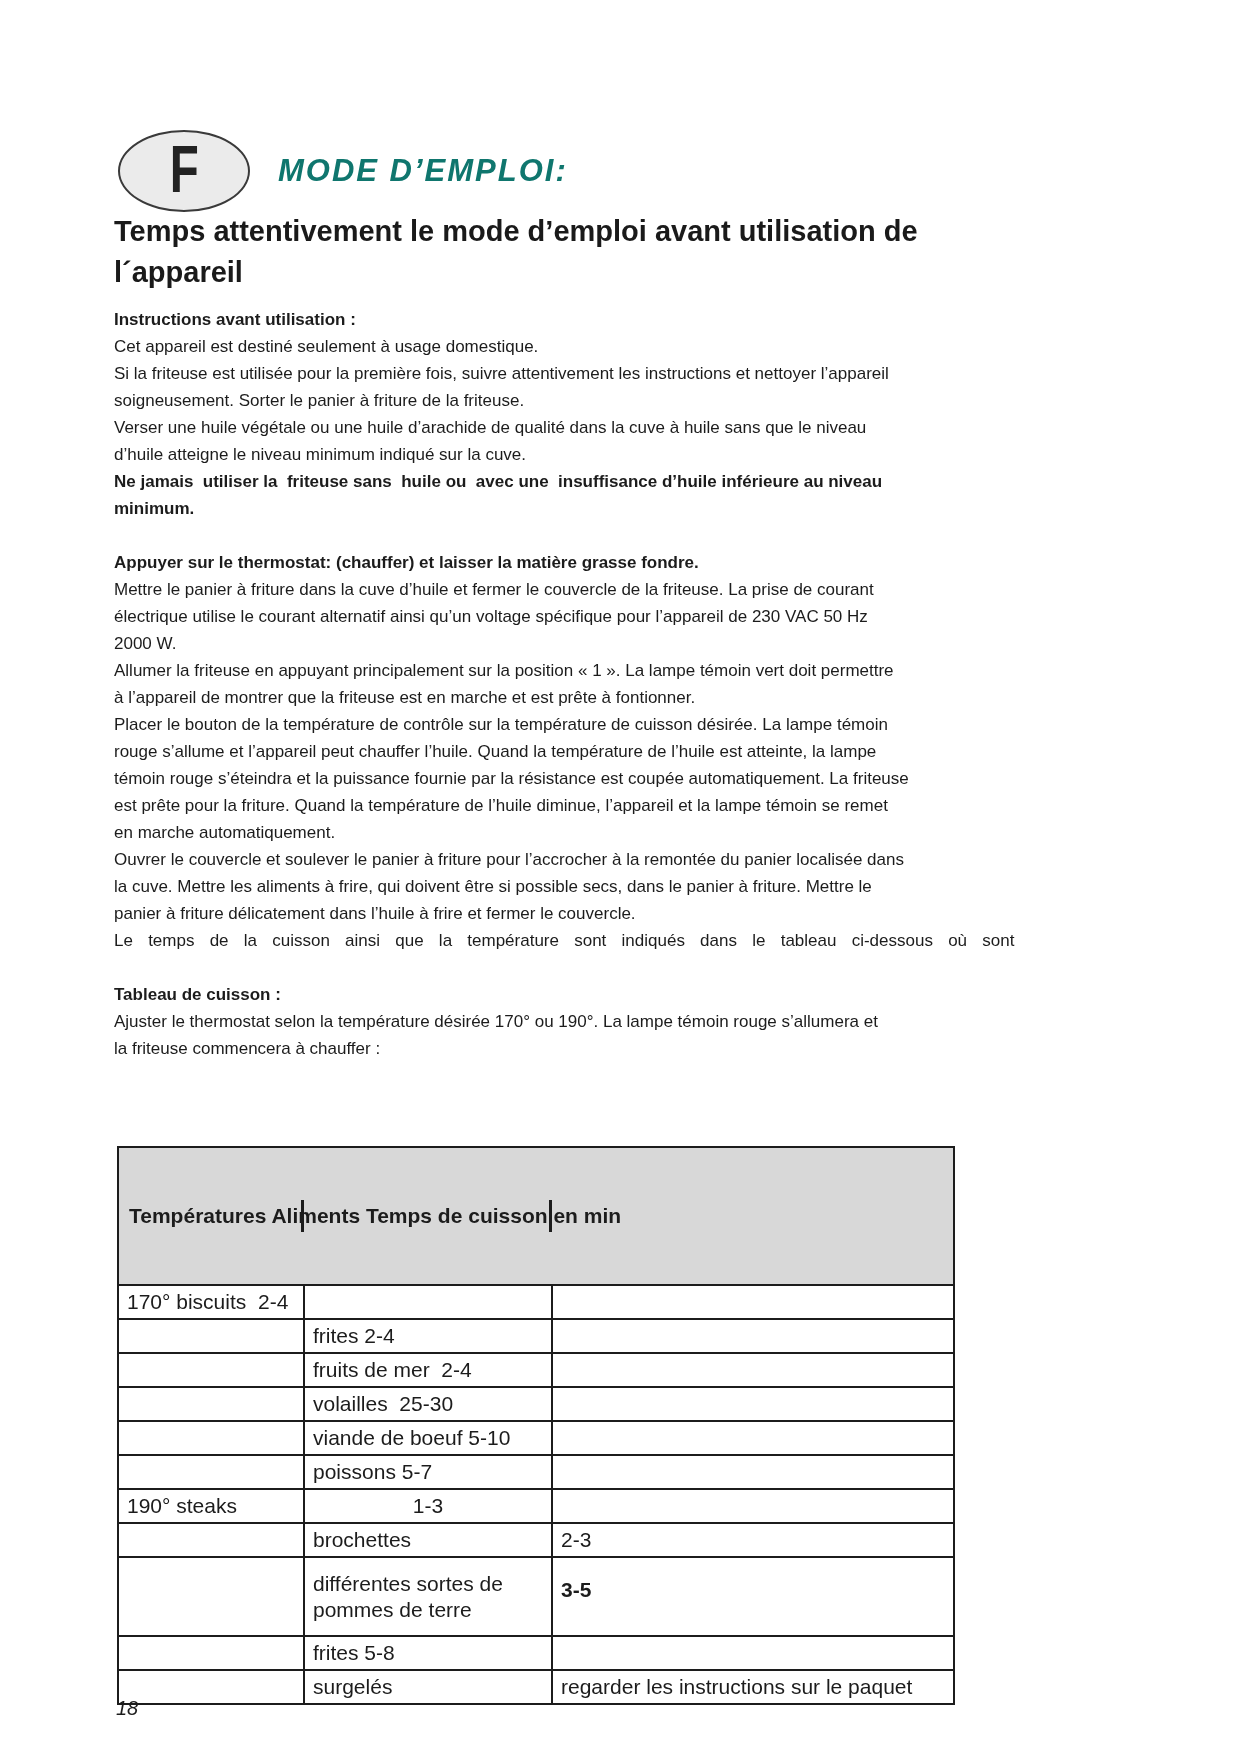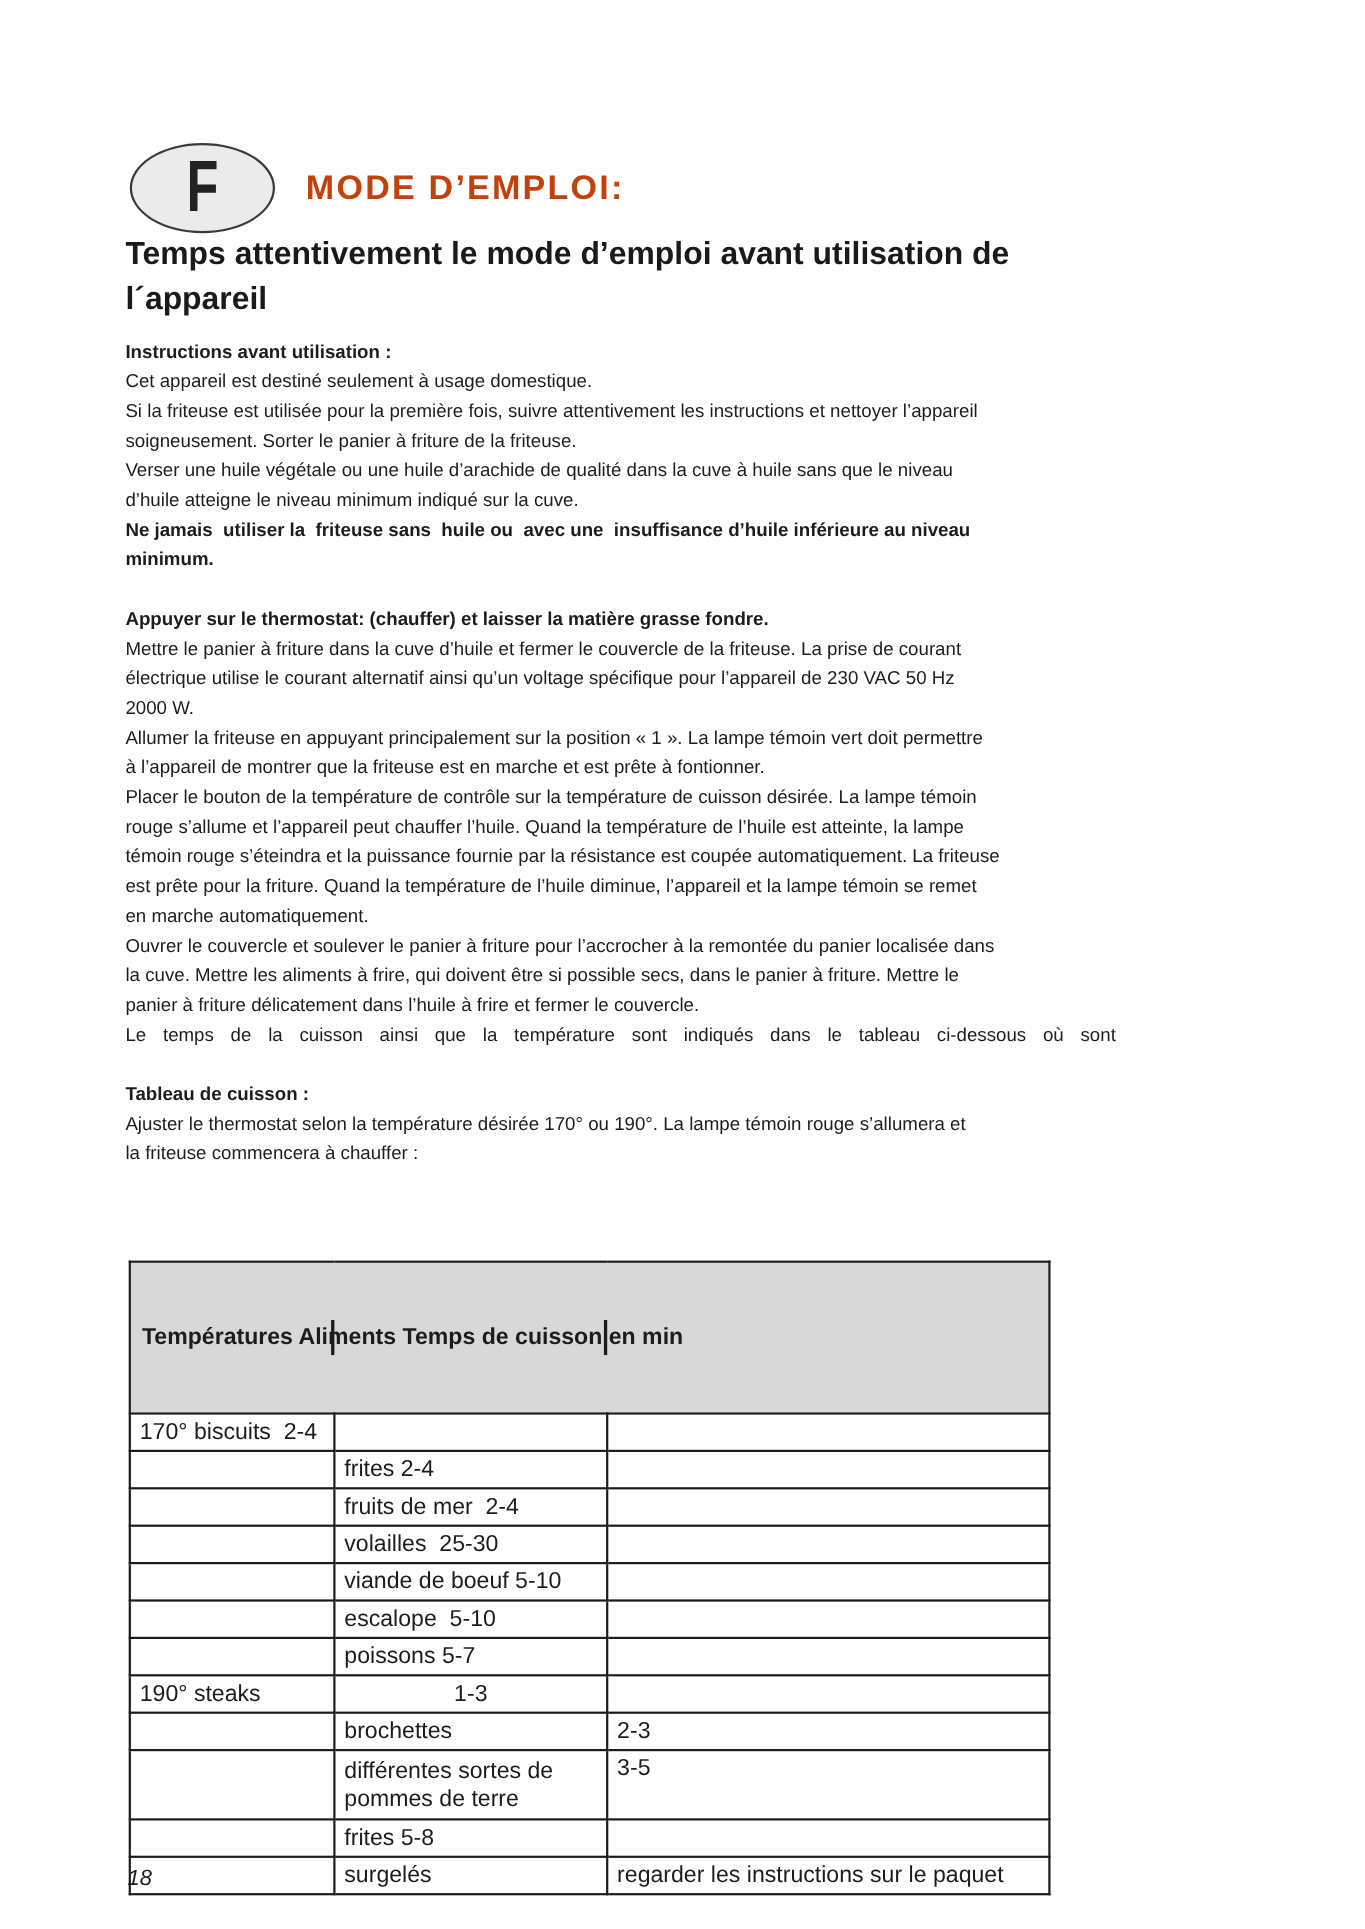--- a/index.html
+++ b/index.html
@@ -38,22 +38,23 @@
     line-height: 1;
     transform: scaleX(0.72);
     padding-bottom: 4px;
     color: #222222;
   }
   .doc-title {
     margin-left: 28px;
     font-size: 31px;
     font-weight: 700;
     letter-spacing: 2px;
-    color: #c2410c;
+    color: #0f766e;
     white-space: nowrap;
+    font-style: italic;
   }
 
   
   .main-heading {
     position: absolute;
     left: 114px;
     top: 211px;
     width: 1040px;
     font-size: 29px;
     font-weight: 700;
@@ -218,43 +219,38 @@
           <td>volailles  25-30</td>
           <td></td>
         </tr>
         <tr>
           <td></td>
           <td>viande de boeuf 5-10</td>
           <td></td>
         </tr>
         <tr>
           <td></td>
-          <td>escalope  5-10</td>
-          <td></td>
-        </tr>
-        <tr>
-          <td></td>
           <td>poissons 5-7</td>
           <td></td>
         </tr>
         <tr>
           <td>190° steaks</td>
           <td class="cell-center">1-3</td>
           <td></td>
         </tr>
         <tr>
           <td></td>
           <td>brochettes</td>
           <td>2-3</td>
         </tr>
         <tr class="tall">
           <td></td>
           <td>différentes sortes de
 pommes de terre</td>
-          <td style="vertical-align:top; padding-top:3px;">3-5</td>
+          <td style="vertical-align:top; padding-top:19px;font-weight:bold;">3-5</td>
         </tr>
         <tr>
           <td></td>
           <td>frites 5-8</td>
           <td></td>
         </tr>
         <tr>
           <td></td>
           <td>surgelés</td>
           <td>regarder les instructions sur le paquet</td>

